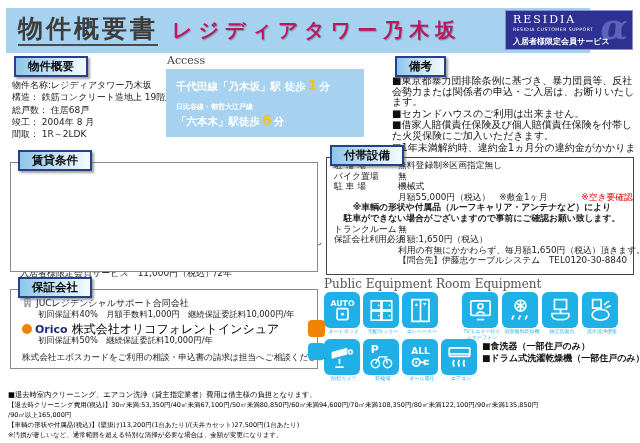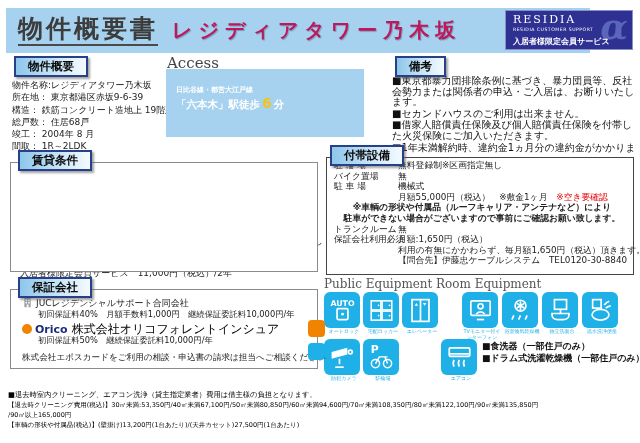--- a/index.html
+++ b/index.html
@@ -25,21 +25,21 @@
   .tab{position:absolute;border:2px solid #27408b;background:linear-gradient(90deg,#8ec6ea 0%,#d8edfa 70%,#f4fafe 100%);
        font-size:11.5px;font-weight:bold;color:#0a0a0a;padding:1px 12px;white-space:nowrap;
        box-shadow:2px 2px 2px rgba(90,90,90,.55);z-index:3;}
 
   .box{position:absolute;border:1px solid #8a8a8a;background:#fff;box-sizing:border-box;z-index:1;}
 
   
   .ov-lines{position:absolute;left:12px;top:79px;width:185px;font-size:9px;line-height:12.3px;white-space:nowrap;}
 
   
-  .access-title{position:absolute;left:167px;top:54px;font-family:"DejaVu Serif",serif;font-size:15px;color:#444;}
+  .access-title{position:absolute;left:167px;top:54px;font-family:"DejaVu Serif",serif;font-size:11px;color:#444;}
   .access-box{position:absolute;left:166px;top:69px;width:198px;height:68px;background:#a7d2ef;color:#fff;
               font-weight:bold;padding:8px 0 0 10px;box-sizing:border-box;}
   .acc1{font-size:10.5px;white-space:nowrap;}
   .acc2h{font-size:7px;margin-top:8px;}
   .acc2{font-size:10.5px;white-space:nowrap;}
   .min-num{color:#f2c419;font-size:14px;padding:0 2px;}
 
   
   .remarks{position:absolute;left:392px;top:76px;width:244px;font-size:10px;line-height:10.6px;color:#111;}
   .remarks div{margin-bottom:1px;}
@@ -56,21 +56,21 @@
   .orico-dot{display:inline-block;width:10px;height:10px;border-radius:50%;background:#f08300;vertical-align:-1px;margin-right:3px;}
   .orico-brand{font-weight:bold;color:#1b2d7a;font-size:11px;margin-right:4px;}
   .orico-name{font-weight:normal;color:#000;font-size:12px;margin-top:12px;}
   .badge{position:absolute;width:17px;height:17px;border-radius:4px;z-index:4;}
 
   
   .fac-rows{position:absolute;left:334px;top:160px;width:296px;font-size:8.8px;line-height:10.6px;white-space:nowrap;}
   .frow{display:flex;}
   .flbl{width:64px;flex:0 0 64px;}
   .find{padding-left:64px;}
-  .red{color:#e60000;}
+  .red{color:#e60000;margin-left:25px;}
   .warn{font-weight:bold;text-align:center;padding-left:0;}
 
   
   .eq-head{position:absolute;font-family:"DejaVu Serif",serif;font-size:12px;color:#555;white-space:nowrap;}
   .eq{position:absolute;width:40px;}
   .eq-sq{width:36px;height:36px;background:#1fb0e8;border-radius:6px;display:flex;align-items:center;justify-content:center;}
   .eq-sq svg{width:29px;height:29px;}
   .eq-lbl{width:40px;margin-top:1px;font-size:5px;line-height:5.6px;color:#1fb0e8;text-align:center;word-break:break-all;}
   .eq-note{position:absolute;font-size:9px;font-weight:bold;color:#111;white-space:nowrap;}
 
@@ -90,29 +90,31 @@
   <div class="logo">
     <span class="logo-a">α</span>
     <div class="logo-l1">RESIDIA</div>
     <div class="logo-l2">RESIDIA CUSTOMER SUPPORT</div>
     <div class="logo-l3">入居者様限定会員サービス</div>
   </div>
 
   <div class="tab" style="left:14px;top:56px;">物件概要</div>
   <div class="ov-lines">
     <div>物件名称:レジディアタワー乃木坂</div>
-    <div>所在地： 東京都港区赤坂9-6-39</div>
     <div>構造： 鉄筋コンクリート造地上 19階建</div>
     <div>総戸数： 住居68戸</div>
     <div>竣工： 2004年 8 月</div>
     <div>間取： 1R～2LDK</div>
   </div>
 
   <div class="access-title">Access</div>
   <div class="access-box">
+    <div class="acc1">
+      <span>千代田線「乃木坂」駅 徒歩</span><span class="min-num">1</span><span>分</span>
+    </div>
     <div class="acc2h">日比谷線・都営大江戸線</div>
     <div class="acc2">
       <span>「六本木」駅徒歩</span><span class="min-num">6</span><span>分</span>
     </div>
   </div>
 
   <div class="tab" style="left:395px;top:56px;">備考</div>
   <div class="remarks">
     <div>■東京都暴力団排除条例に基づき、暴力団員等、反社会勢力または関係者の申込・ご入居は、お断りいたします。</div>
     <div>■セカンドハウスのご利用は出来ません。</div>
@@ -313,34 +315,45 @@
     <div class="eq-sq">
         <svg viewBox="0 0 24 24" fill="none" stroke="#fff" stroke-width="1.2">
           <text x="6.5" y="8.5" text-anchor="middle" font-size="9" font-weight="bold" fill="#fff" stroke="none" font-family="DejaVu Sans,sans-serif">P</text>
           <circle cx="7" cy="17" r="3.4"></circle>
           <circle cx="17" cy="17" r="3.4"></circle>
           <path d="M7 17 l3.2 -5.5 h4.6 l2.2 5.5 M10.2 11.5 l6.8 0"></path>
         </svg>
       </div>
     <div class="eq-lbl">駐輪場</div>
   </div>
+  <div class="eq" style="left:402px;top:339px;">
+    <div class="eq-sq">
+        <svg viewBox="0 0 24 24" fill="none" stroke="#fff" stroke-width="1.4">
+          <text x="12" y="9" text-anchor="middle" font-size="7.5" font-weight="bold" fill="#fff" stroke="none" font-family="DejaVu Sans,sans-serif">ALL</text>
+          <circle cx="8.5" cy="16" r="3.1"></circle>
+          <path d="M8.5 14.8 v2.4 M11.8 16 h3.6 M15.4 13.8 v4.4 M15.4 14.6 h3.4 M15.4 17.4 h3.4"></path>
+        </svg>
+      </div>
+    <div class="eq-lbl">オール電化</div>
+  </div>
   <div class="eq" style="left:441px;top:339px;">
     <div class="eq-sq">
         <svg viewBox="0 0 24 24" fill="none" stroke="#fff" stroke-width="1.4">
           <rect x="3.5" y="4" width="17" height="7" rx="1"></rect>
           <line x1="3.5" y1="9" x2="20.5" y2="9"></line>
           <path d="M7.5 14 q-1.5 2.8 0 5.5 M11.8 14 q-1.5 2.8 0 5.5 M16.1 14 q-1.5 2.8 0 5.5"></path>
         </svg>
       </div>
     <div class="eq-lbl">エアコン</div>
   </div>
 
   <div class="eq-note" style="left:482px;top:340px;">■食洗器（一部住戸のみ）</div>
   <div class="eq-note" style="left:482px;top:352px;">■ドラム式洗濯乾燥機（一部住戸のみ）</div>
 
   <div class="footer">
     <div class="f1">■退去時室内クリーニング、エアコン洗浄（貸主指定業者）費用は借主様の負担となります。</div>
     <div>【退去時クリーニング費用(税込)】30㎡未満:53,350円/40㎡未満67,100円/50㎡未満80,850円/60㎡未満94,600円/70㎡未満108,350円/80㎡未満122,100円/90㎡未満135,850円</div>
     <div>/90㎡以上165,000円</div>
     <div>【車輌の形状や付属品(税込)】(壁掛け)13,200円(1台あたり)/(天井カセット)27,500円(1台あたり)</div>
+    <div>※汚損が著しいなど、通常範囲を超える特別な清掃が必要な場合は、金額が変更になります。</div>
   </div>
 
 </div>
 
 </body></html>

